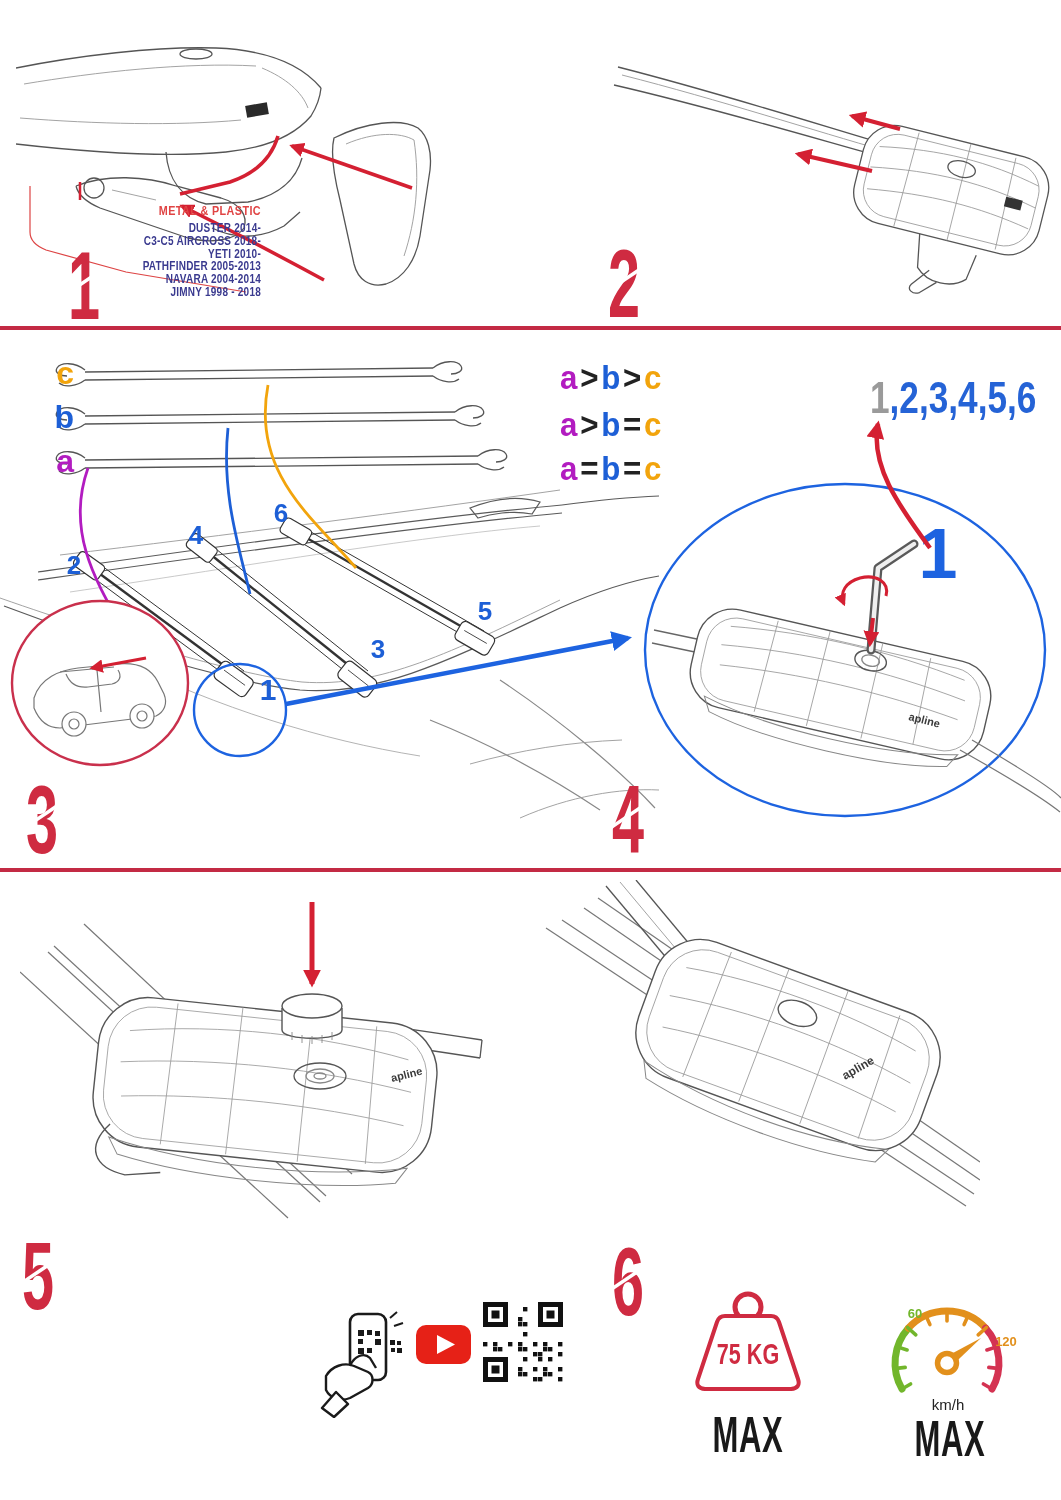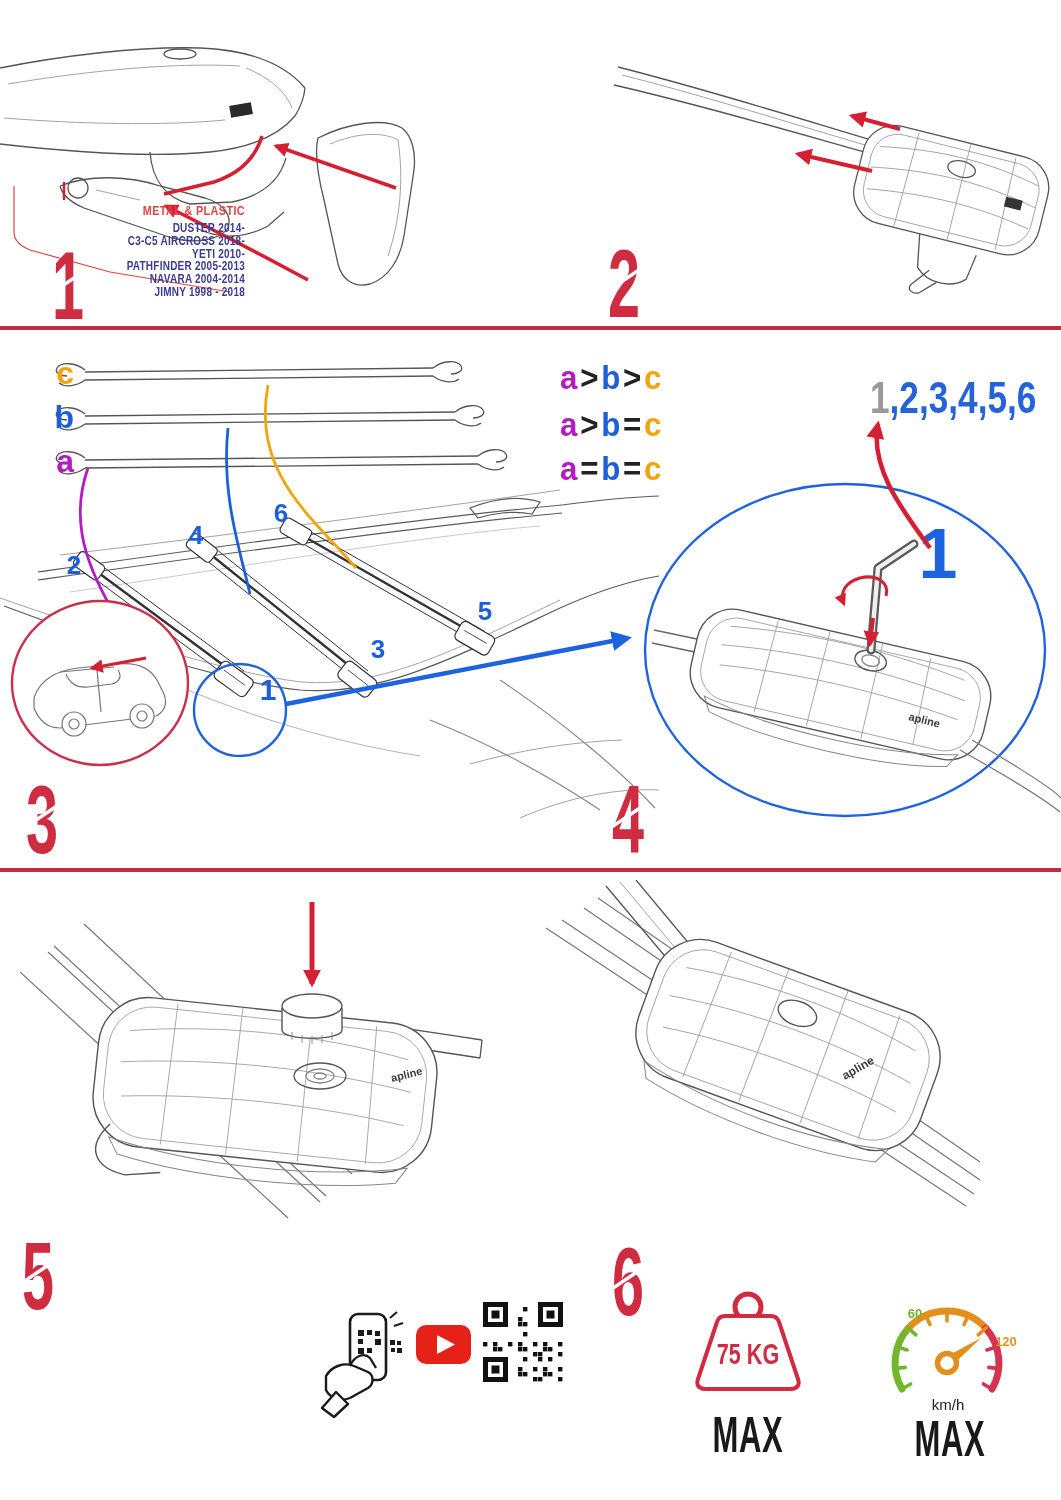--- a/index.html
+++ b/index.html
@@ -31,21 +31,21 @@
             font:700 50px/1 "Liberation Sans",sans-serif;transform:scaleX(.62);
             transform-origin:center top;letter-spacing:1px;}
   svg{display:block}
   svg text{font-family:"Liberation Sans",sans-serif;}
 </style>
 </head>
 <body>
 
 <div id="page">
 
-  <div class="abs" style="left:0;top:0;width:530px;height:324px;padding-left:47px;">
+  <div class="abs" style="left:16px;top:0;width:530px;height:324px;padding-left:47px;">
     <svg width="430" height="275" viewBox="0 0 430 275" style="position:absolute;left:0;top:40px;">
       <defs>
         <marker id="ra1" viewBox="0 0 10 10" refX="8" refY="5" markerWidth="4.2" markerHeight="4.2" orient="auto-start-reverse">
           <path d="M0,0 L10,5 L0,10 z" fill="#d42032"></path>
         </marker>
       </defs>
       <g stroke="#555" stroke-width="1.3" fill="none">
         <path d="M0,28 C60,16 140,6 200,8 C250,10 285,24 305,48"></path>
         <path d="M0,104 C70,112 150,118 210,112"></path>
         <path d="M210,112 C250,108 278,96 295,76 C300,68 304,58 305,48"></path>

